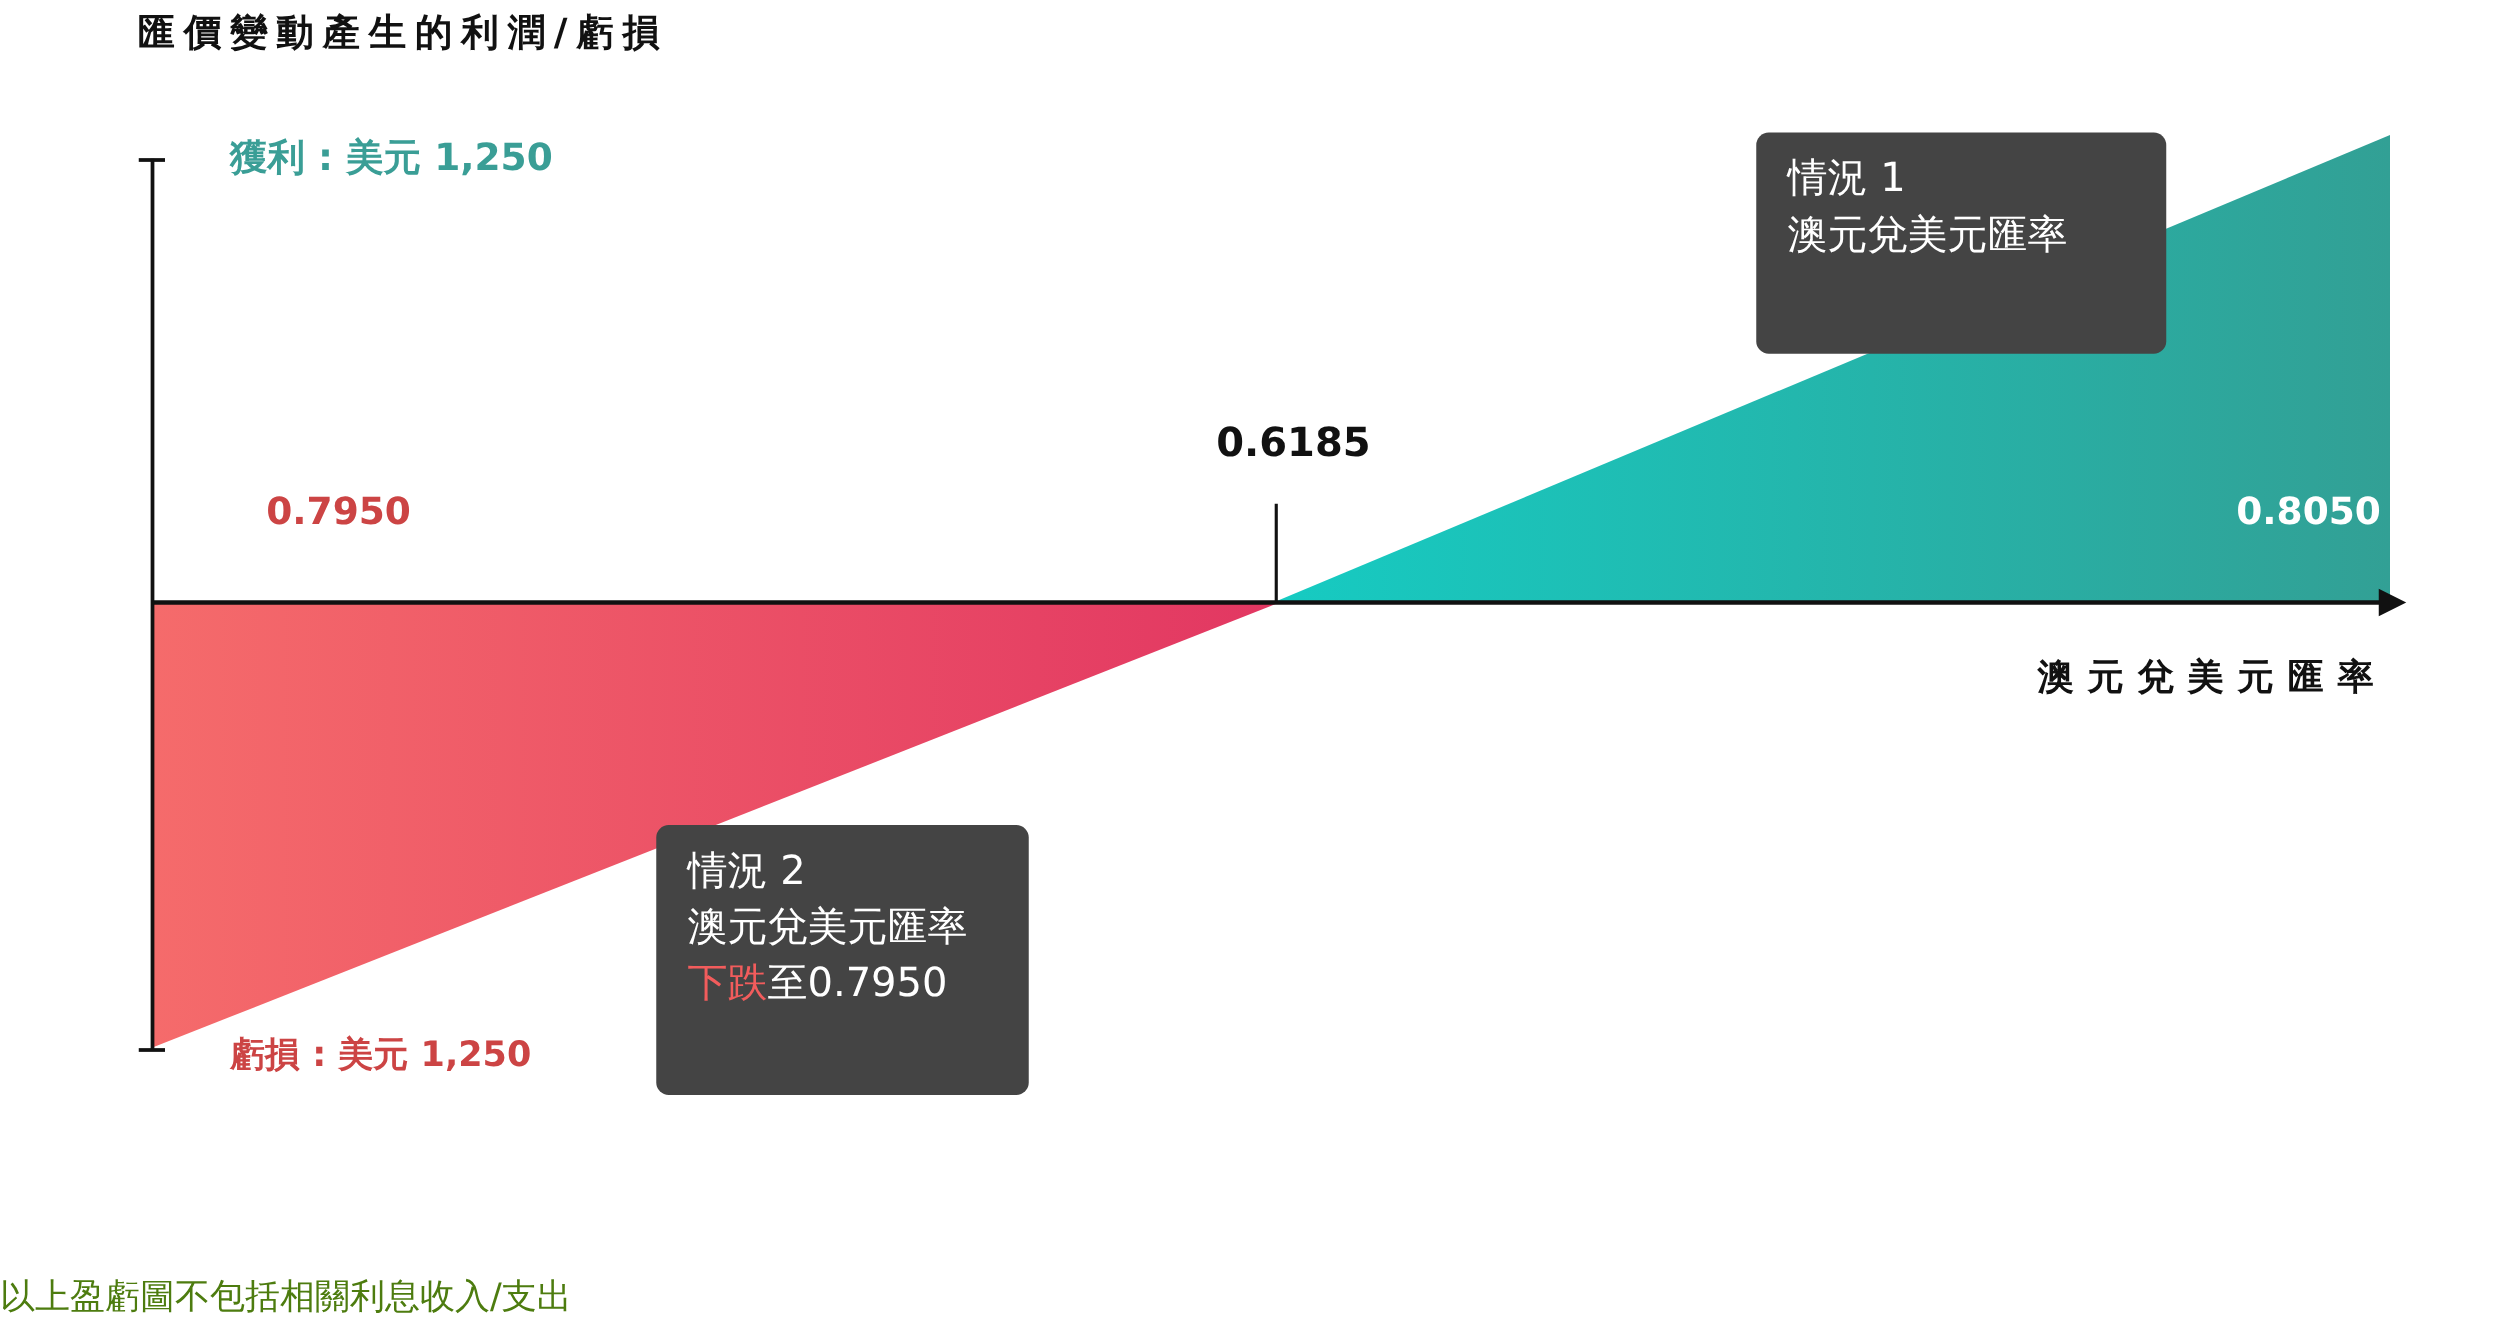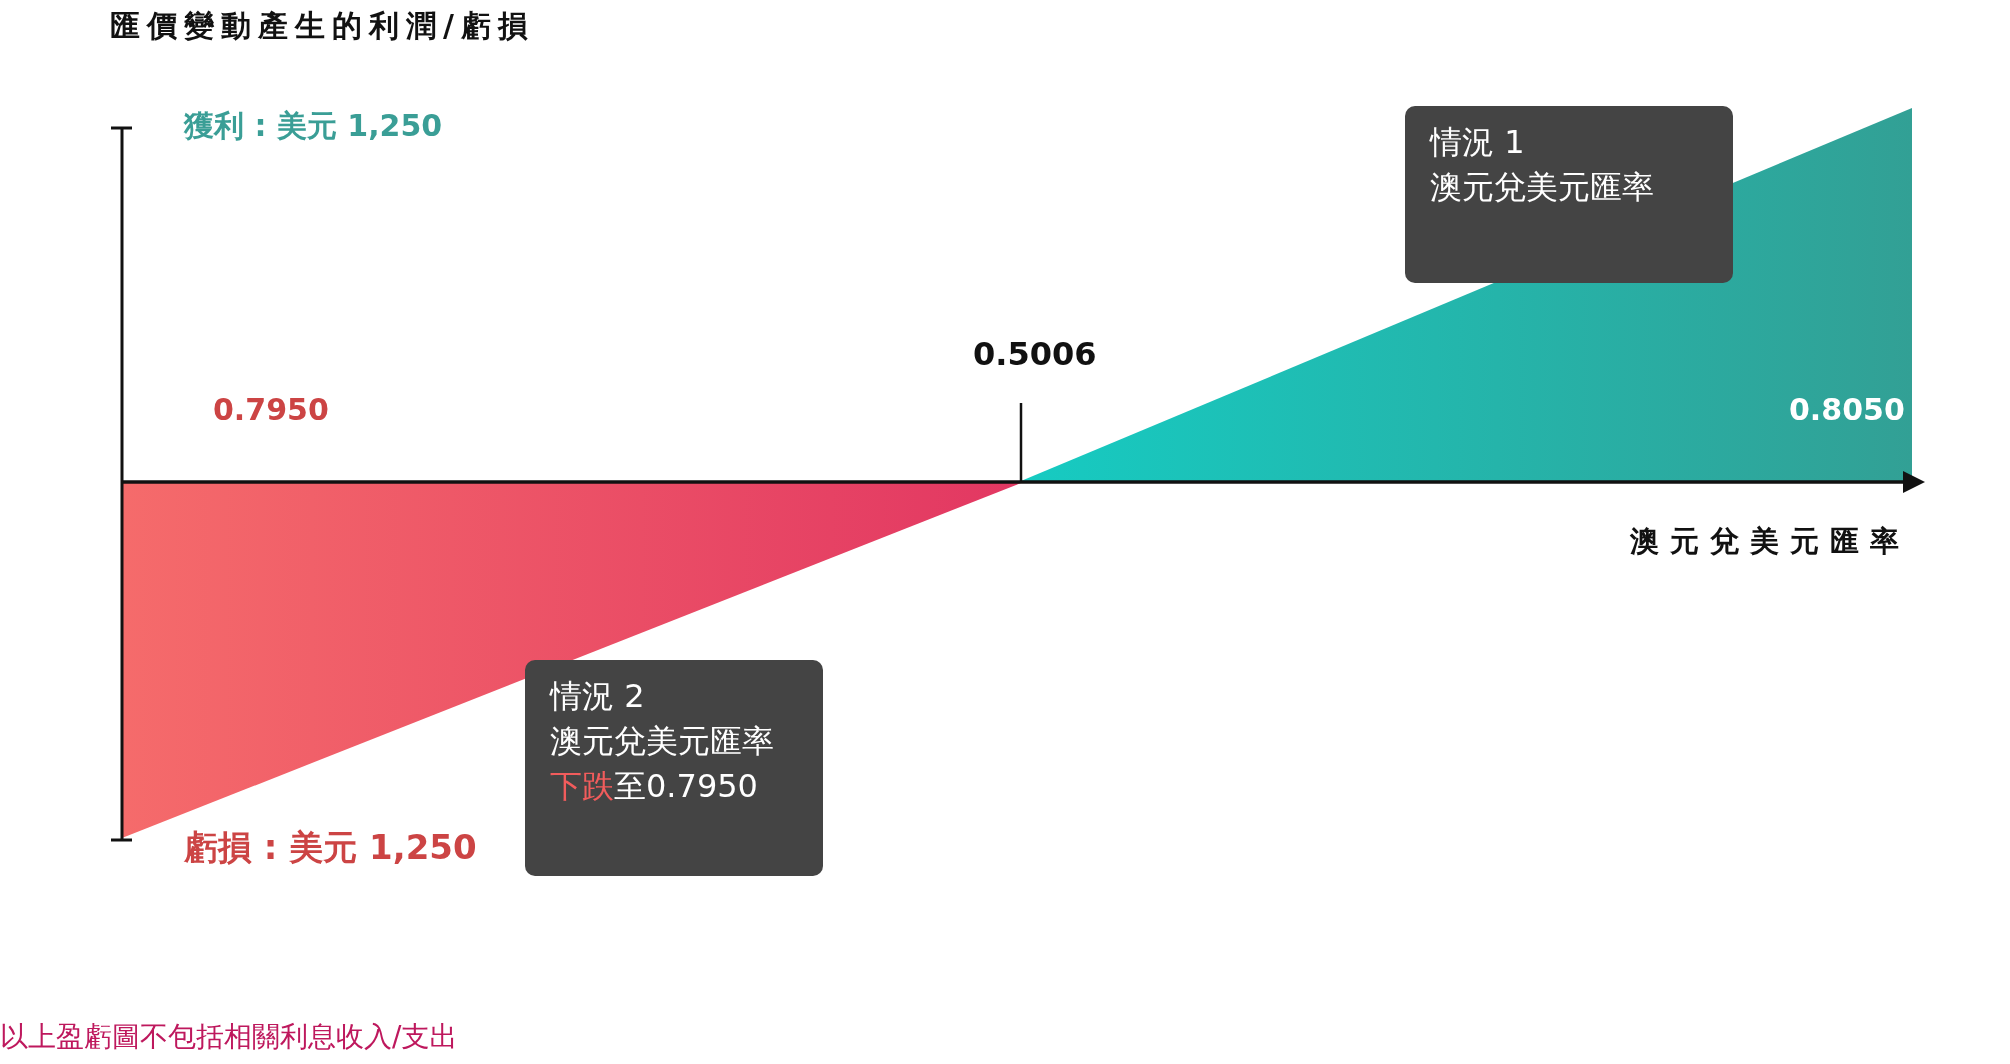--- a/index.html
+++ b/index.html
@@ -1,26 +1,26 @@
 <!DOCTYPE html>
 <html><head>
 <meta charset="utf-8">
 <style>
   html, body { margin: 0; padding: 0; background: #ffffff; }
   body { width: 2010px; height: 1064px; position: relative; overflow: hidden;
          font-family: "DejaVu Sans", "Liberation Sans", sans-serif; }
   .abs { position: absolute; }
   .title { left: 110px; top: 6px; font-size: 30px; font-weight: bold; color: #111; letter-spacing: 7px; }
   .profit-label { left: 184px; top: 106px; font-size: 30px; font-weight: bold; color: #3a9e96; }
-  .loss-label { left: 184px; top: 825px; font-size: 34px; font-weight: bold; color: #cc4444; }
+  .loss-label { left: 184px; top: 825px; font-size: 28px; font-weight: bold; color: #cc4444; }
   .lbl-low { left: 183px; top: 392px; font-size: 30px; font-weight: bold; color: #cc4444; margin-left: 30px; }
   .lbl-mid { left: 973px; top: 335px; font-size: 32px; font-weight: bold; color: #111; }
   .lbl-high { left: 1773px; top: 392px; font-size: 30px; font-weight: bold; color: #ffffff; margin-left: 16px; }
   .xlabel { left: 1630px; top: 522px; font-size: 29px; font-weight: bold; color: #111; letter-spacing: 11px; }
-  .footer { left: 0px; top: 1018px; font-size: 28px; color: #be185d; }
+  .footer { left: 0px; top: 1018px; font-size: 28px; color: #4d7c0f; }
   .tooltip { background: #444444; border-radius: 10px; color: #ffffff; font-size: 32px;
              line-height: 45px; padding: 14px 24px 16px 25px; box-sizing: border-box; }
   .tooltip .line { display: block; white-space: nowrap; }
   .t1 { left: 1405px; top: 106px; width: 328px; height: 177px; }
   .t2 { left: 525px; top: 660px; width: 298px; height: 216px; }
   .up { color: #1fc0b8; }
   .down { color: #f25c5c; }
   svg { position: absolute; left: 0; top: 0; }
 </style>
 </head>
@@ -44,21 +44,21 @@
   <line x1="111" y1="840" x2="132" y2="840" stroke="#111" stroke-width="3"></line>
   <line x1="122" y1="482" x2="1905" y2="482" stroke="#111" stroke-width="3.5"></line>
   <polygon points="1903,471 1925,482 1903,493" fill="#111"></polygon>
   <line x1="1021" y1="403" x2="1021" y2="482" stroke="#111" stroke-width="2.5"></line>
 </svg>
 
 <div class="abs title">匯價變動產生的利潤/虧損</div>
 <div class="abs profit-label">獲利 : 美元 1,250</div>
 <div class="abs loss-label">虧損 : 美元 1,250</div>
 <div class="abs lbl-low">0.7950</div>
-<div class="abs lbl-mid">0.5006</div>
+<div class="abs lbl-mid">0.6185</div>
 <div class="abs lbl-high">0.8050</div>
 <div class="abs xlabel">澳元兌美元匯率</div>
 
 <div class="abs tooltip t1">
   <span class="line">情況 1</span>
   <span class="line">澳元兌美元匯率</span>
 </div>
 
 <div class="abs tooltip t2">
   <span class="line">情況 2</span>

